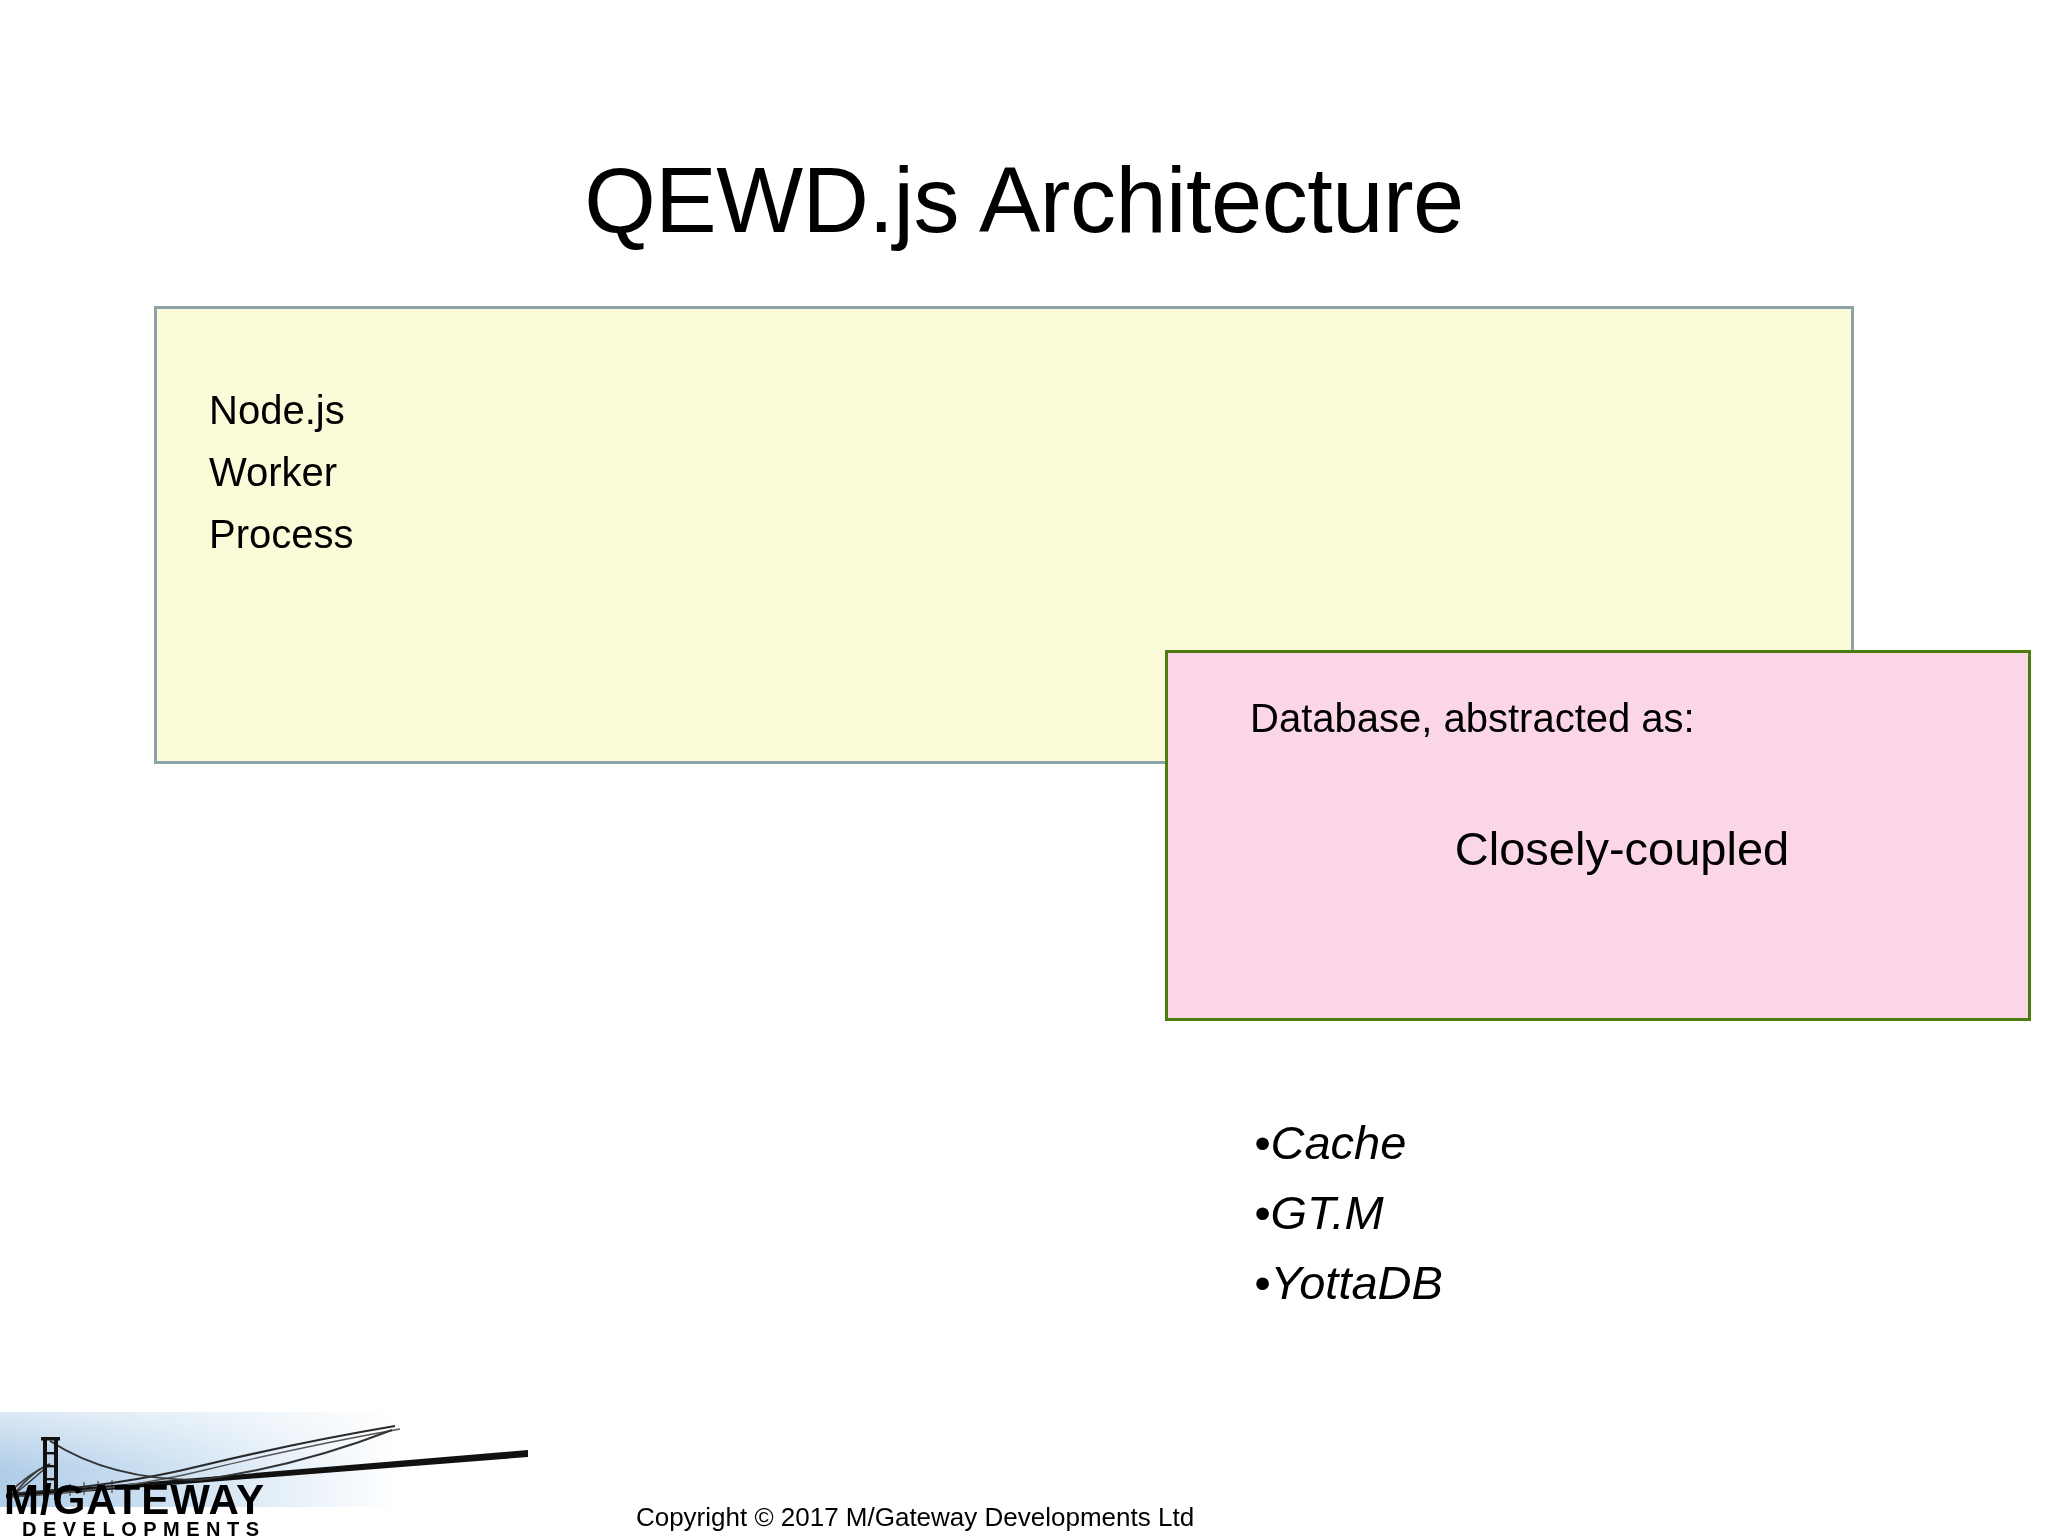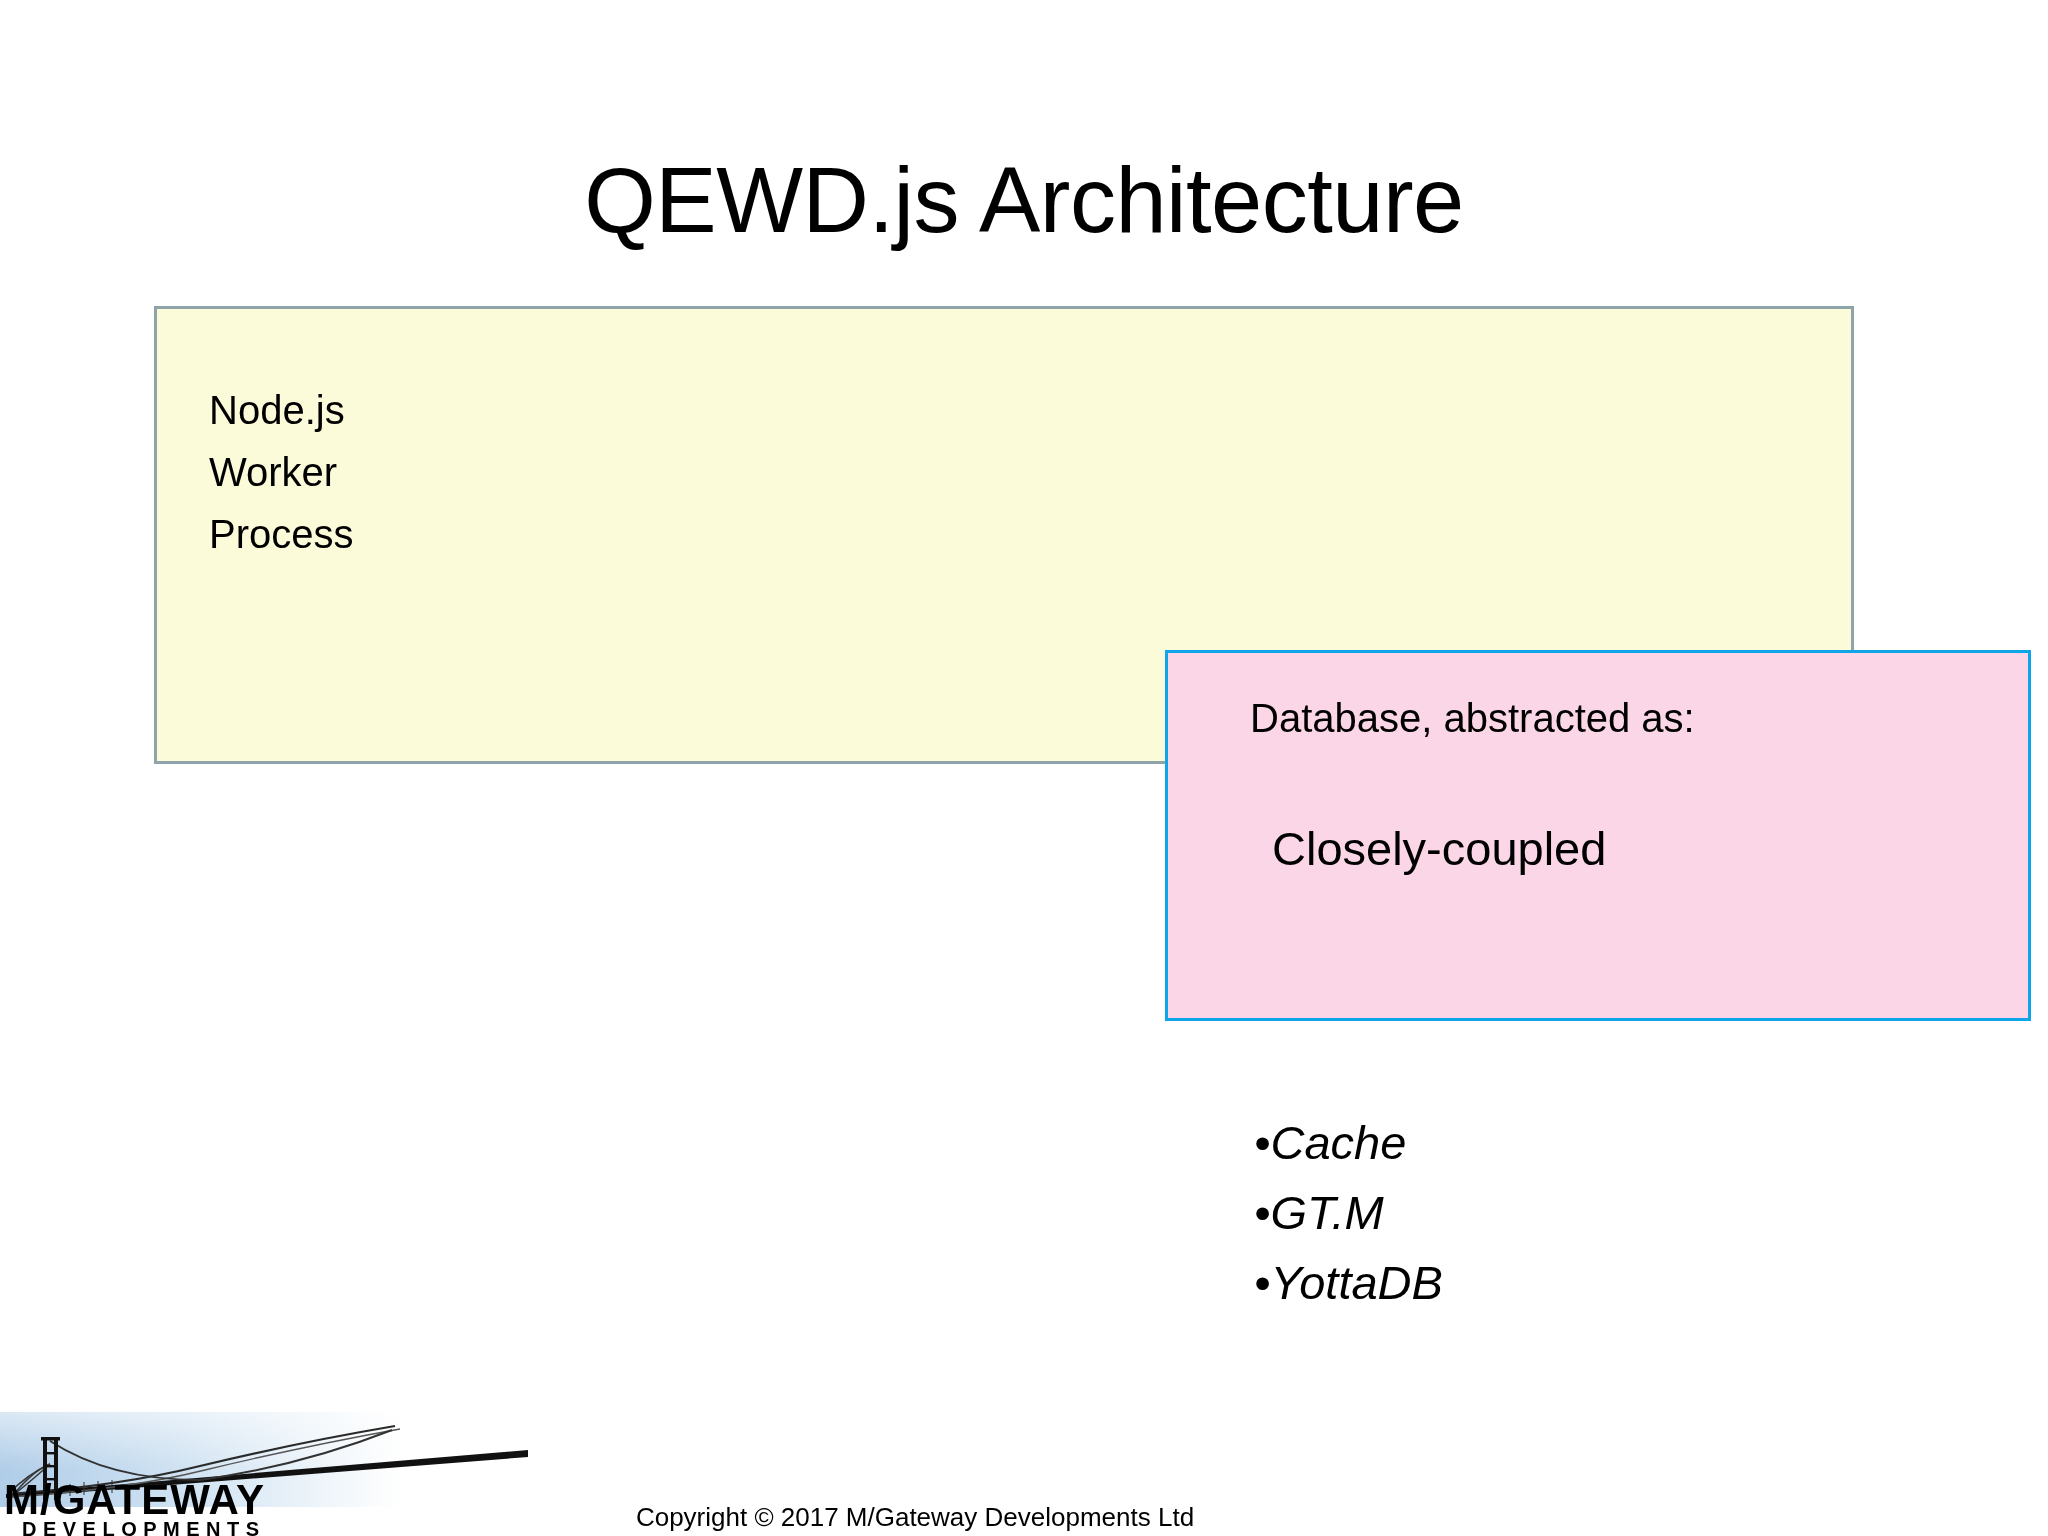--- a/index.html
+++ b/index.html
@@ -58,21 +58,21 @@
   }
 
   
   #database-box {
     position: absolute;
     left: 1008px;
     top: 341px;
     width: 866px;
     height: 371px;
     background: #fbd6e6;
-    border: 3px solid #0ea5e9;
+    border: 3px solid #4d7c0f;
     box-sizing: border-box;
   }
   #database-box-title {
     position: absolute;
     left: 82px;
     top: 38px;
     font-size: 40px;
     line-height: 54px;
     color: #000000;
     white-space: nowrap;
@@ -92,23 +92,24 @@
     white-space: nowrap;
   }
   #database-bullets li .bullet-dot,
   #connection-bullets li .bullet-dot {
     display: inline-block;
   }
 
   
   #connection-notes {
     position: absolute;
-    left: 1272px;
+    left: 1242px;
     top: 818px;
     width: 760px;
+    text-align: center;
   }
   .note-line {
     font-size: 47px;
     line-height: 62px;
     color: #000000;
     white-space: nowrap;
   }
   .note-gap {
     height: 75px;
   }

